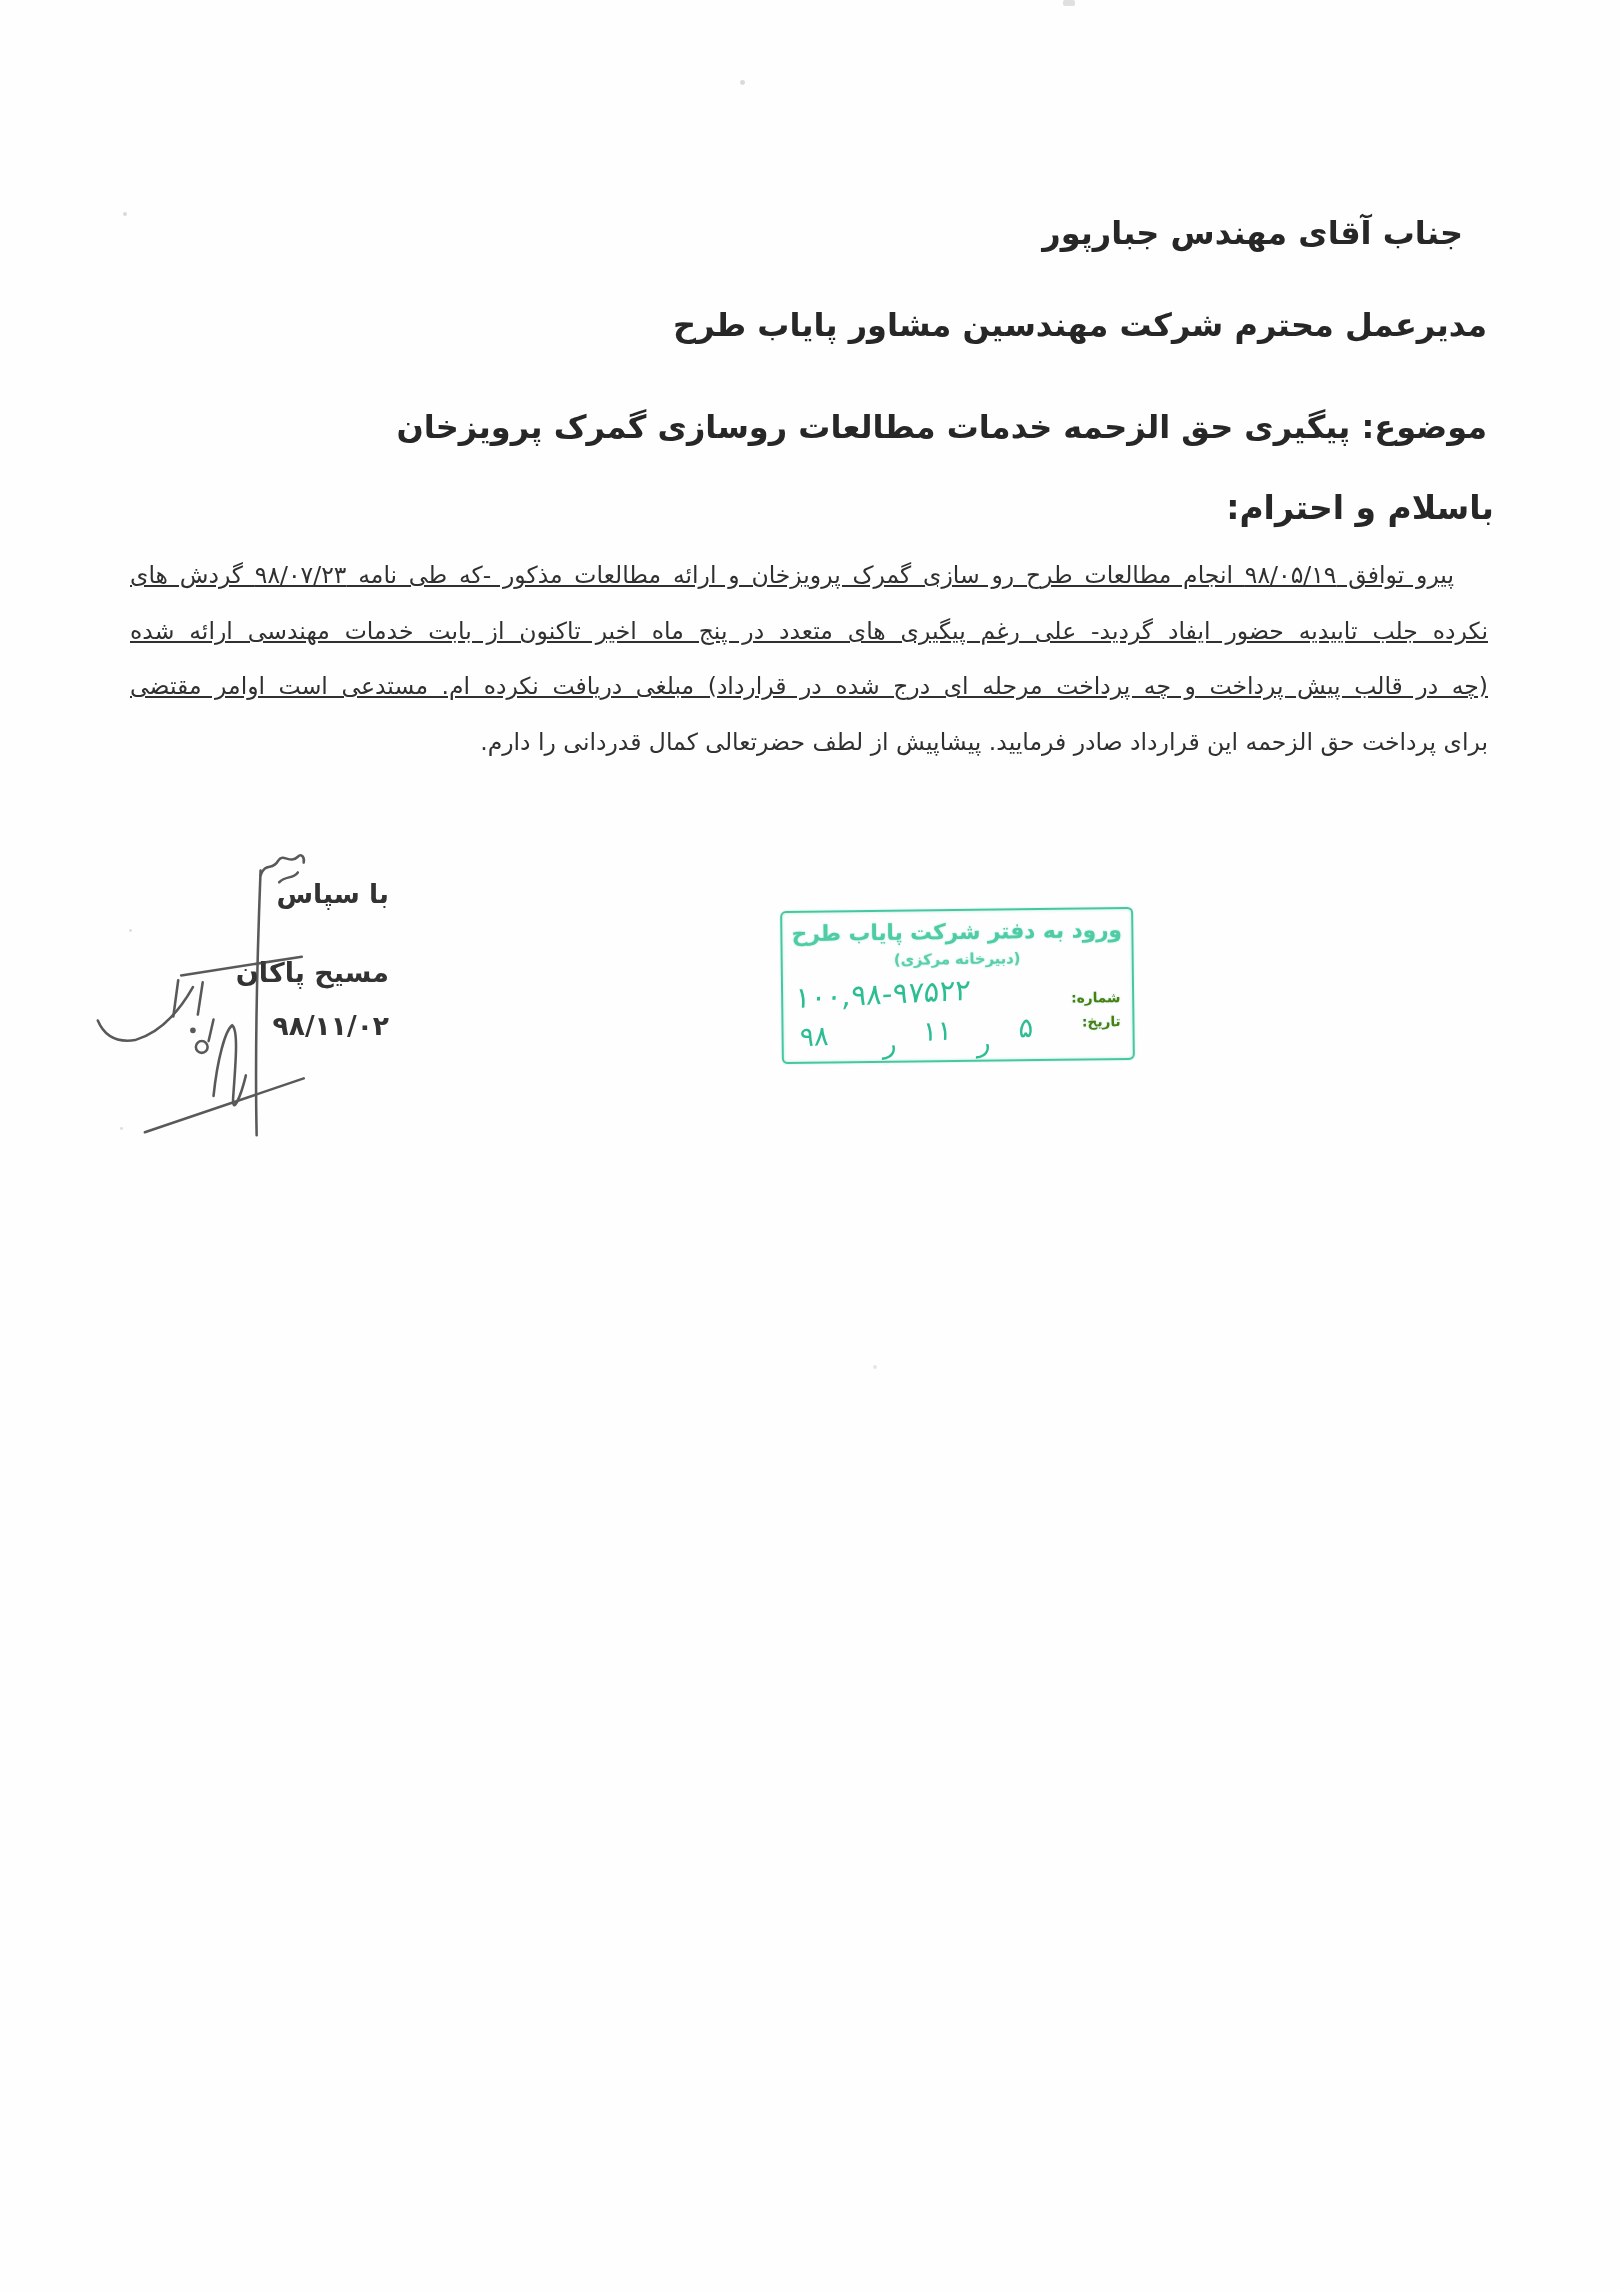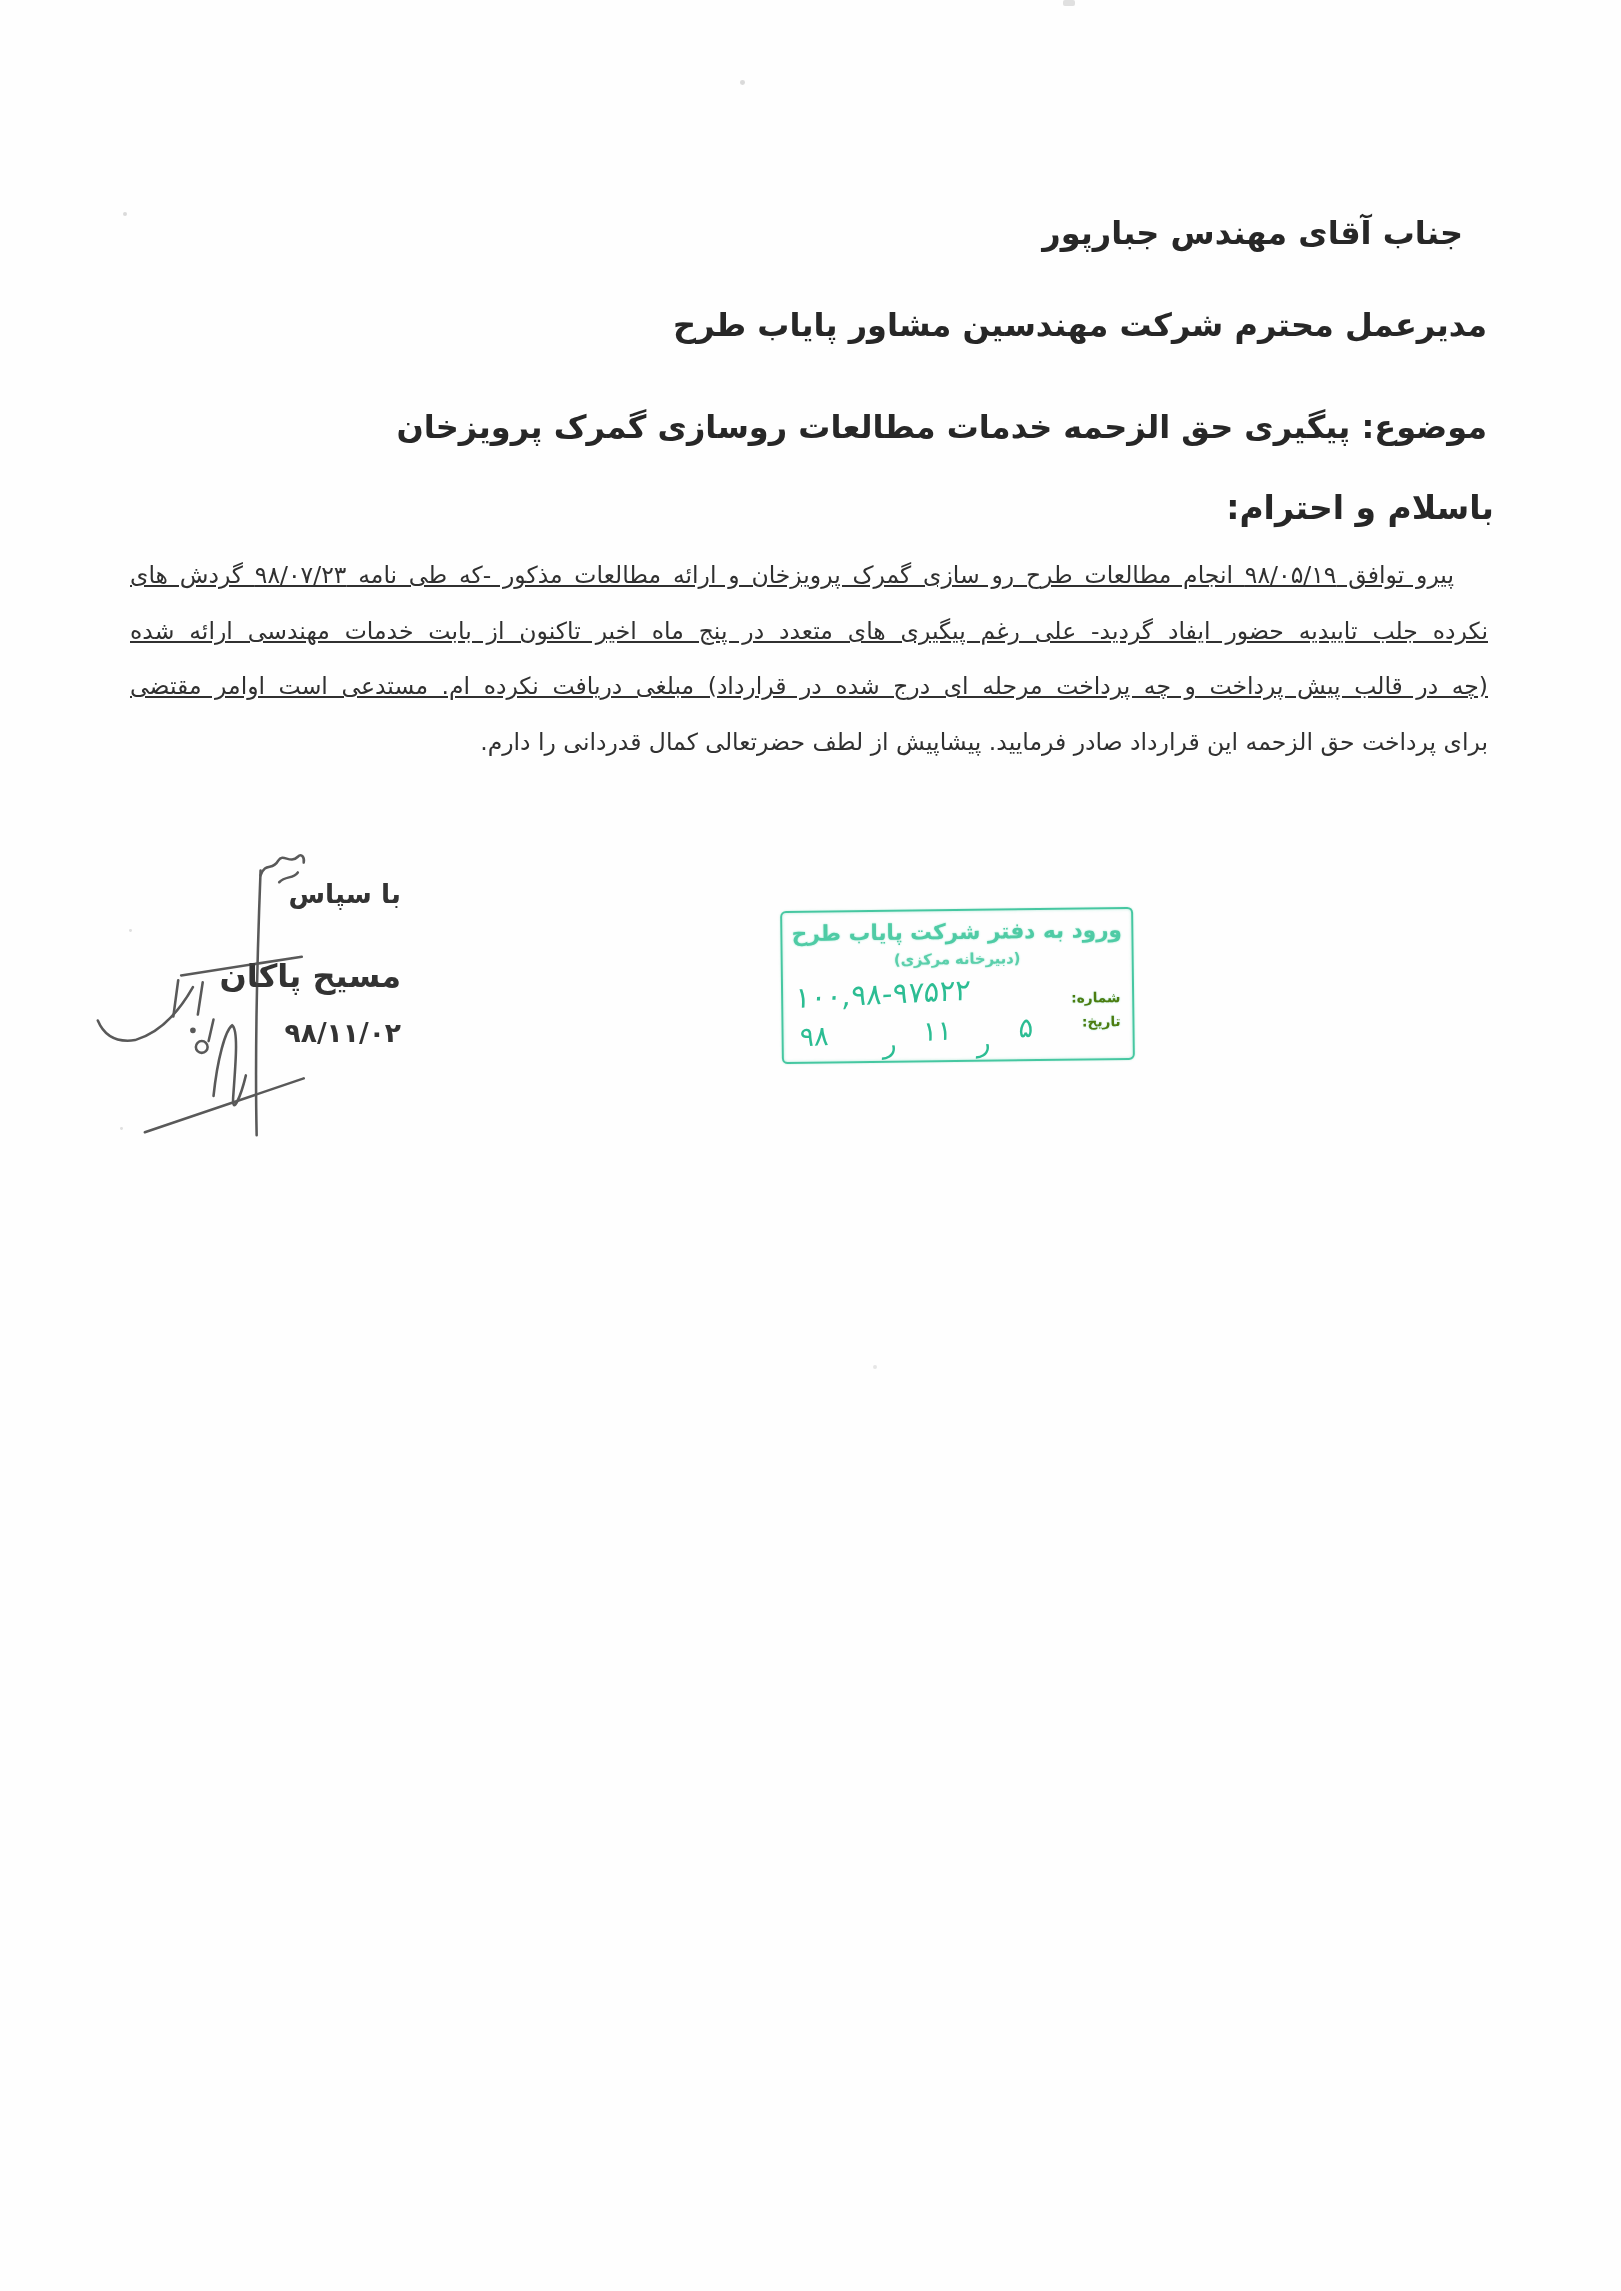--- a/index.html
+++ b/index.html
@@ -24,27 +24,27 @@
     direction:rtl;
     font-size:23.5px;
     line-height:33px;
     color:#303030;
     white-space:nowrap;
   }
   .b-just{ text-align:justify; text-align-last:justify;text-decoration:underline; }
   .b-start{ text-align:right; }
   .closing{
     position:absolute;
-    left:176px;top:878px;width:225px;
+    left:164px;top:878px;width:225px;
     direction:rtl;text-align:right;
     font-weight:700;color:#333;
   }
   .closing div{white-space:nowrap;}
   .c-thanks{font-size:26.5px;margin-bottom:25.5px;padding-left:13.7px;}
-  .c-name{font-size:32px;margin-bottom:21.6px;margin-top:48px;}
+  .c-name{font-size:27px;margin-bottom:21.6px;margin-top:48px;}
   .c-date{font-size:26.5px;direction:ltr;}
   .stamp{
     position:absolute;
     left:781px;top:909px;width:353px;height:153px;
     border:2.9px solid #46c7a1;
     border-radius:5.9px;
     transform:rotate(-0.7deg);
     box-shadow:inset 0 0 2.9px rgba(110,214,180,.55), 0 0 2px rgba(110,214,180,.45);
     box-sizing:border-box;
   }

